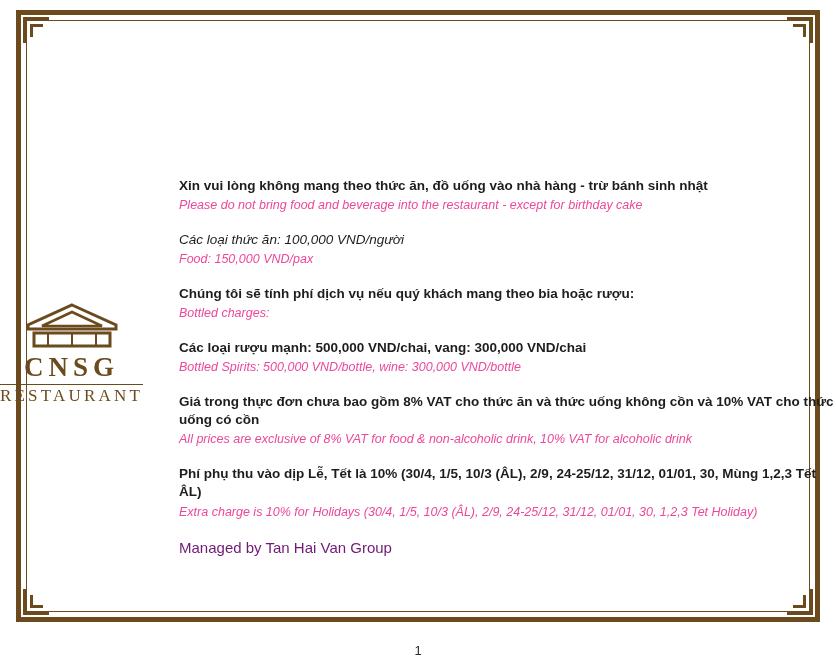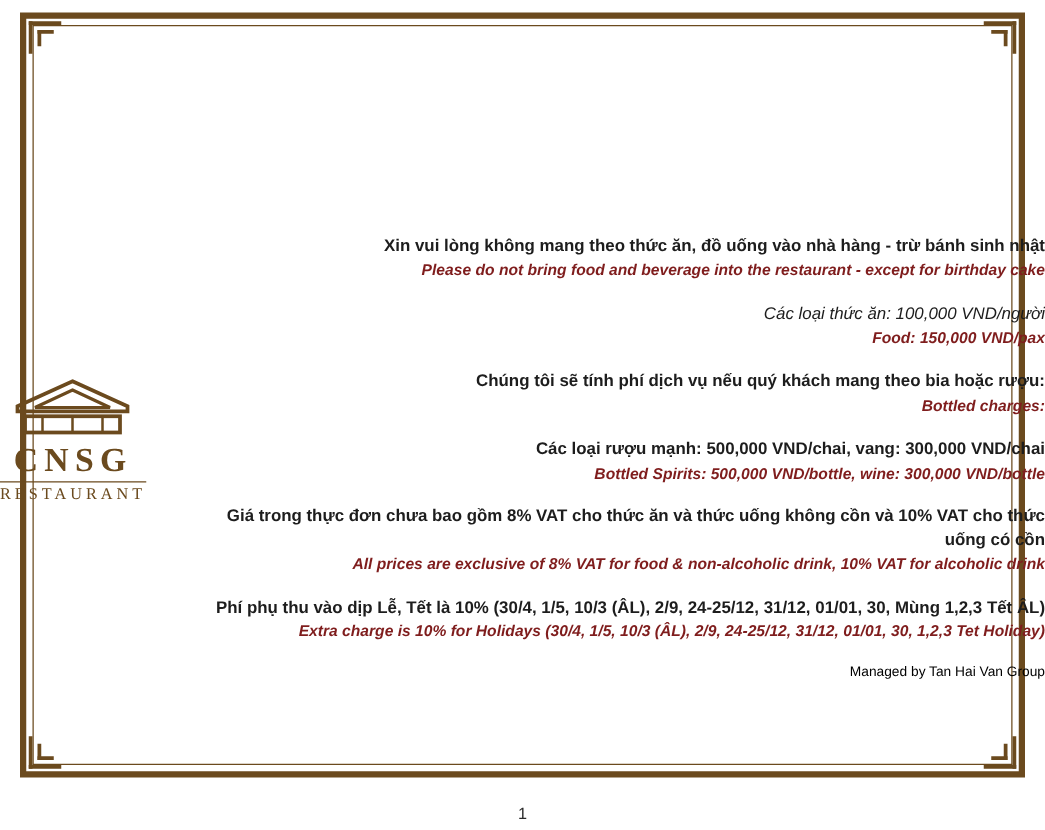--- a/index.html
+++ b/index.html
@@ -95,63 +95,62 @@
   .logo-name {
     font-family: "Liberation Serif", serif;
     font-size: 27px;
     font-weight: bold;
     letter-spacing: 5px;
     color: #6b4a1e;
     margin-top: 2px;
   }
   .logo-sub {
     font-family: "Liberation Serif", serif;
-    font-size: 13px;
+    font-size: 17px;
     letter-spacing: 3.2px;
     color: #6b4a1e;
     border-top: 1.5px solid #6b4a1e;
     display: inline-block;
     padding-top: 2px;
     margin-top: 3px;
   }
   .logo-script {
     font-family: "DejaVu Serif", serif;
     font-style: italic;
     font-size: 34px;
     color: #6b4a1e;
     margin-top: 10px;
     letter-spacing: 1px;
     white-space: nowrap;
   }
 
   .notes {
     width: 700px;
-    text-align: right;
+    text-align: left;
     margin-top: 26px;
     margin-left: 36px;
   }
   .note-group { margin-bottom: 17px; }
   .vi {
     font-size: 13.5px;
     font-weight: bold;
     color: #1d1d1d;
     line-height: 1.35;
   }
   .en {
     font-size: 12.5px;
     font-style: italic;
-    color: #7f1d1d;
+    color: #ec4899;
     line-height: 1.35;
     margin-top: 2px;
-    font-weight: bold;
   }
   .vi.light { font-weight: normal; font-style: italic; }
   .managed {
-    font-size: 11px;
-    color: #000000;
+    font-size: 15px;
+    color: #701a75;
     margin-top: 18px;
   }
 
   .page-number {
     position: absolute;
     bottom: 6px;
     left: 0;
     right: 0;
     text-align: center;
     font-size: 13px;

